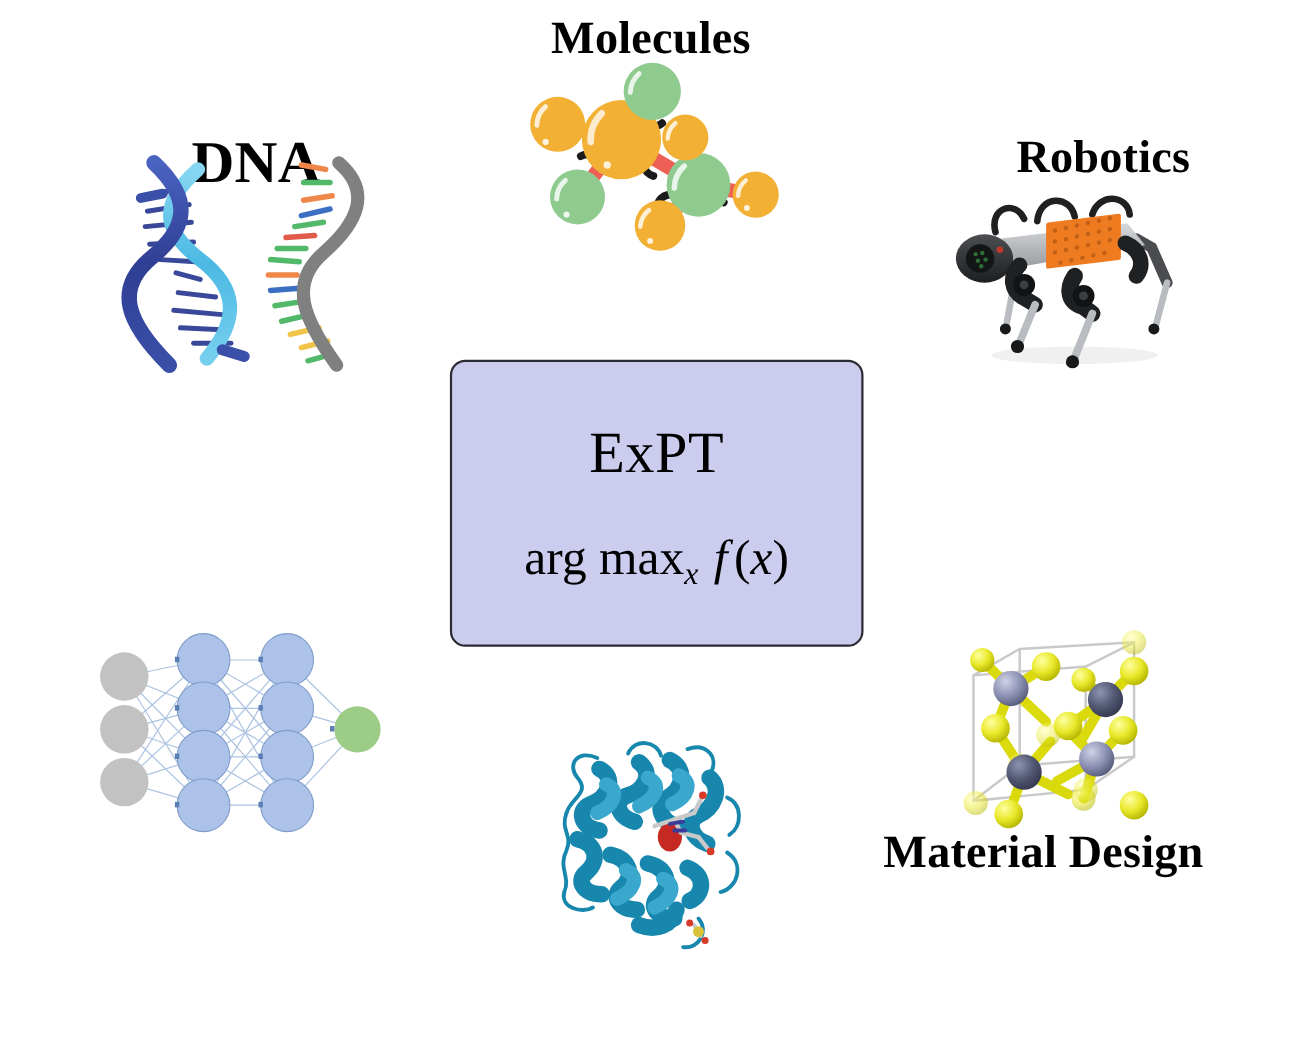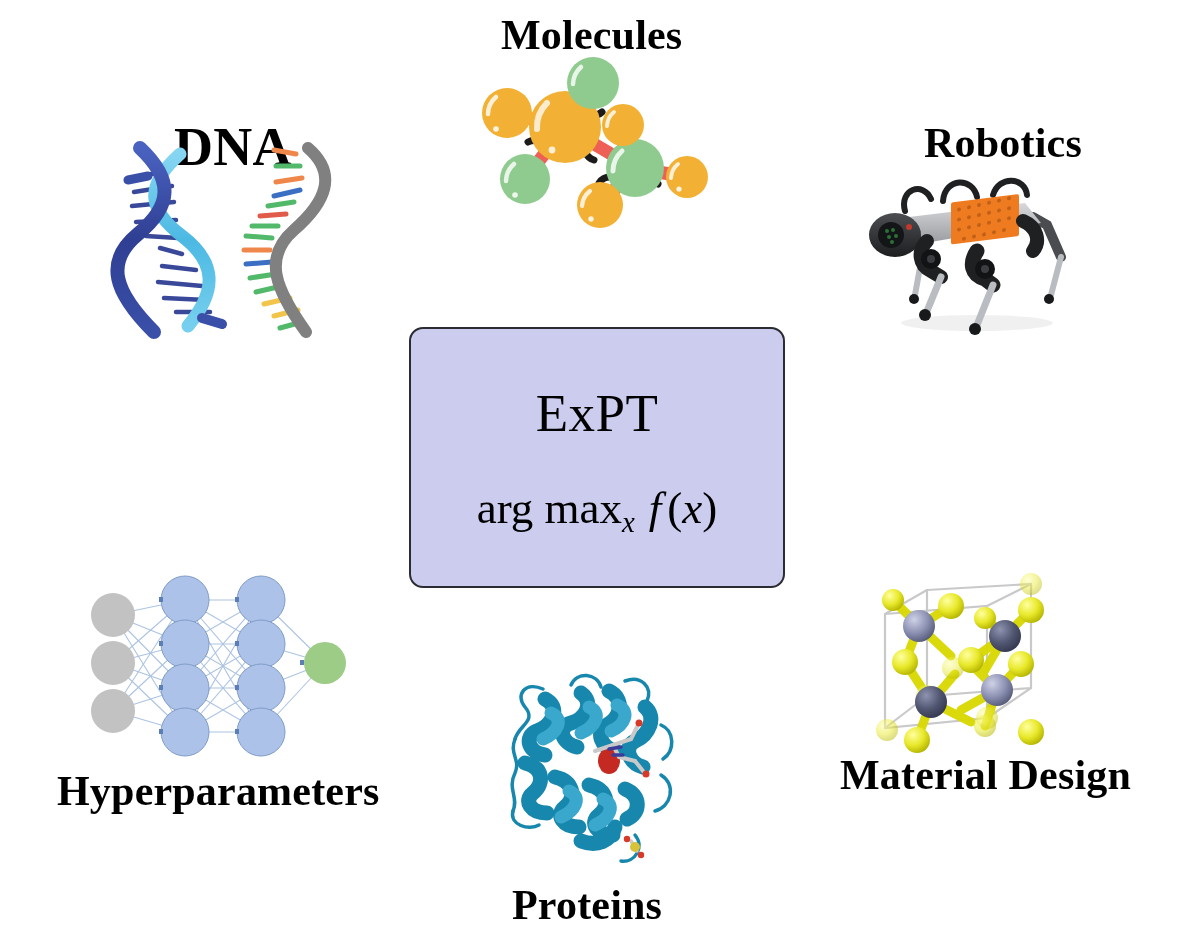--- a/index.html
+++ b/index.html
@@ -69,21 +69,21 @@
   }
   #center-formula .gap { display:inline-block; width: 14px; }
   #center-formula .thin { display:inline-block; width: 6px; }
 
   
   #label-dna            { left: 174px;  top: 120px;  font-size: 54px; }
   #label-molecules      { left: 501px;  top: 14px;   font-size: 42px; }
   #label-robotics       { left: 884px;  top: 122px;  font-size: 42px; margin-left: 40px; }
   #label-hyperparams    { left: 57px;   top: 770px;  font-size: 42px; }
   #label-proteins       { left: 512px;  top: 884px;  font-size: 42px; }
-  #label-material       { left: 840px;  top: 754px;  font-size: 42px; }
+  #label-material       { left: 803px;  top: 754px;  font-size: 42px; }
 
   
   .art { position: absolute; }
   #art-dna       { left: 110px; top: 140px; width: 240px; height: 200px; }
   #art-molecules { left: 455px; top: 55px;  width: 270px; height: 200px; }
   #art-robotics  { left: 865px; top: 165px; width: 210px; height: 170px; }
   #art-nn        { left: 85px;  top: 575px; width: 275px; height: 185px; }
   #art-protein   { left: 485px; top: 655px; width: 215px; height: 225px; }
   #art-material  { left: 835px; top: 570px; width: 240px; height: 190px; }
   .art svg { display: block; width: 100%; height: 100%; }
@@ -291,21 +291,20 @@
 
       <path d="M 158 56 C 172 62, 176 76, 168 86" stroke="#1f2022" stroke-width="14" fill="none" stroke-linecap="round"></path>
 
       <circle cx="66" cy="94" r="10" fill="#121315"></circle>
       <circle cx="66" cy="94" r="4" fill="#3b3d41"></circle>
       <circle cx="120" cy="104" r="10" fill="#121315"></circle>
       <circle cx="120" cy="104" r="4" fill="#3b3d41"></circle>
     </svg>
   </div>
 
-  <div class="label" id="label-hyperparams">Hyperparameters</div>
   <div class="art" id="art-nn">
     <svg viewBox="0 0 275 185" xmlns="http://www.w3.org/2000/svg">
       <g stroke="#a8c0e0" stroke-width="1.1" fill="none" opacity="0.95">
 
         <line x1="28" y1="40" x2="100" y2="25"></line>
           <line x1="28" y1="40" x2="100" y2="69"></line>
         <line x1="28" y1="40" x2="100" y2="113"></line>
           <line x1="28" y1="40" x2="100" y2="157"></line>
         <line x1="28" y1="88" x2="100" y2="25"></line>
           <line x1="28" y1="88" x2="100" y2="69"></line>
@@ -363,21 +362,20 @@
           <rect x="74" y="154" width="4" height="5"></rect>
         <rect x="150" y="22" width="4" height="5"></rect>
           <rect x="150" y="66" width="4" height="5"></rect>
         <rect x="150" y="110" width="4" height="5"></rect>
           <rect x="150" y="154" width="4" height="5"></rect>
         <rect x="215" y="85" width="4" height="5"></rect>
       </g>
     </svg>
   </div>
 
-  <div class="label" id="label-proteins">Proteins</div>
   <div class="art" id="art-protein">
     <svg viewBox="0 0 215 225" xmlns="http://www.w3.org/2000/svg">
       <g fill="none" stroke-linecap="round" stroke-linejoin="round">
 
         <g stroke="#1787ad" stroke-width="3.5">
           <path d="M 58 34 C 40 26, 30 40, 40 52 C 52 66, 34 70, 30 84"></path>
           <path d="M 30 84 C 24 100, 36 104, 30 118 C 22 134, 34 142, 28 156"></path>
           <path d="M 28 156 C 24 170, 44 176, 54 170"></path>
           <path d="M 86 30 C 92 16, 112 18, 116 32"></path>
           <path d="M 140 26 C 156 20, 168 32, 162 46"></path>

